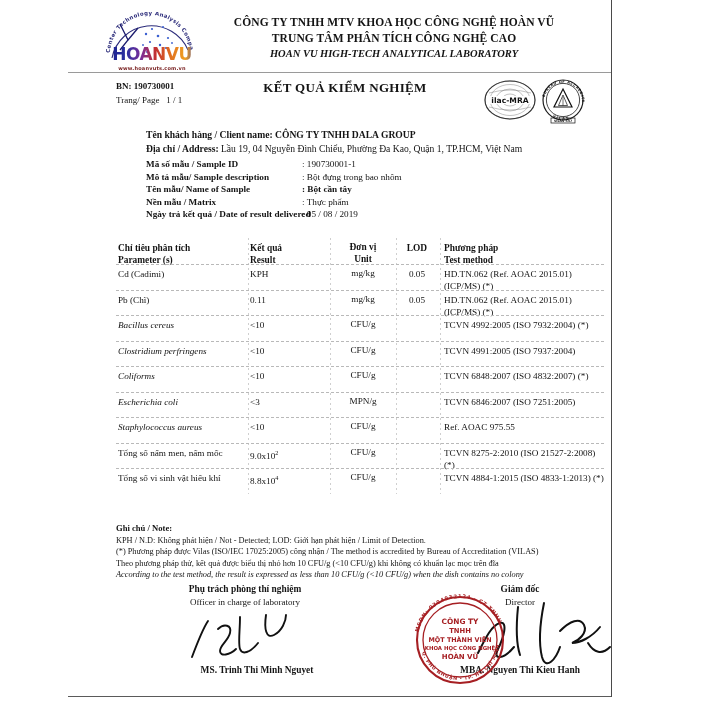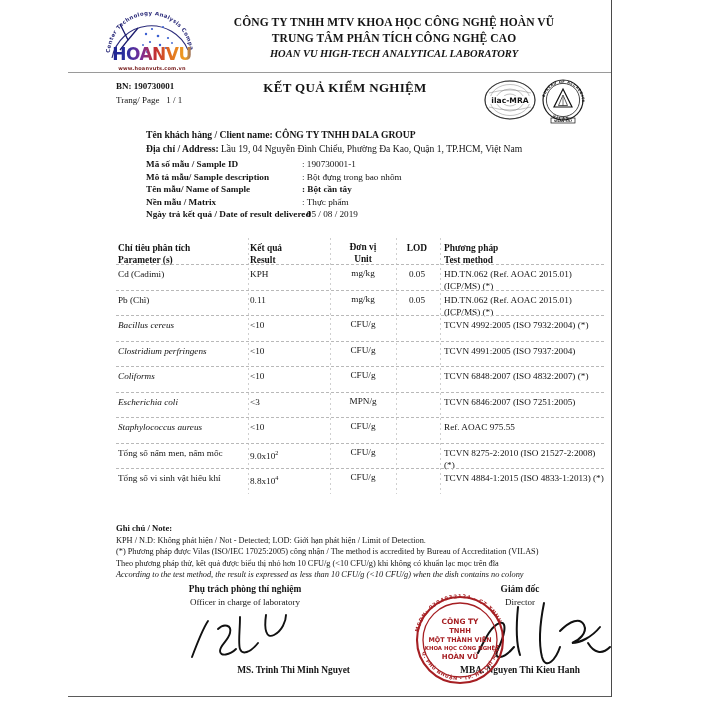--- a/index.html
+++ b/index.html
@@ -109,21 +109,21 @@
   .n-title { font-size:8.6px; font-weight:bold; line-height:11.6px; }
   .n-line  { font-size:8.3px; line-height:11.6px; white-space:nowrap; }
   .n-line.all-italic { font-style:italic; }
 
   
   .sig-left  { position:absolute; left:140px; top:583px; width:210px; text-align:center; }
   .sig-right { position:absolute; left:420px; top:583px; width:200px; text-align:center; }
   .sig-role-vi { font-size:9.4px; font-weight:bold; line-height:13px; }
   .sig-role-en { font-size:9px; line-height:12px; }
   .sig-name { font-size:9.4px; font-weight:bold; line-height:13px; }
-  .sig-left .sig-name { position:absolute; left:0; top:81px; width:210px;text-align:right; }
+  .sig-left .sig-name { position:absolute; left:12px; top:81px; width:210px; }
   .sig-right .sig-name { position:absolute; left:0; top:81px; width:200px; }
   .ink-left  { position:absolute; left:38px; top:22px; width:140px; height:58px; }
   .ink-right { position:absolute; left:40px; top:14px; width:160px; height:72px; }
   .stamp { position:absolute; left:409px; top:589px; width:102px; height:102px; }
 </style>
 </head>
 <body>
 
 <div class="page">
 

